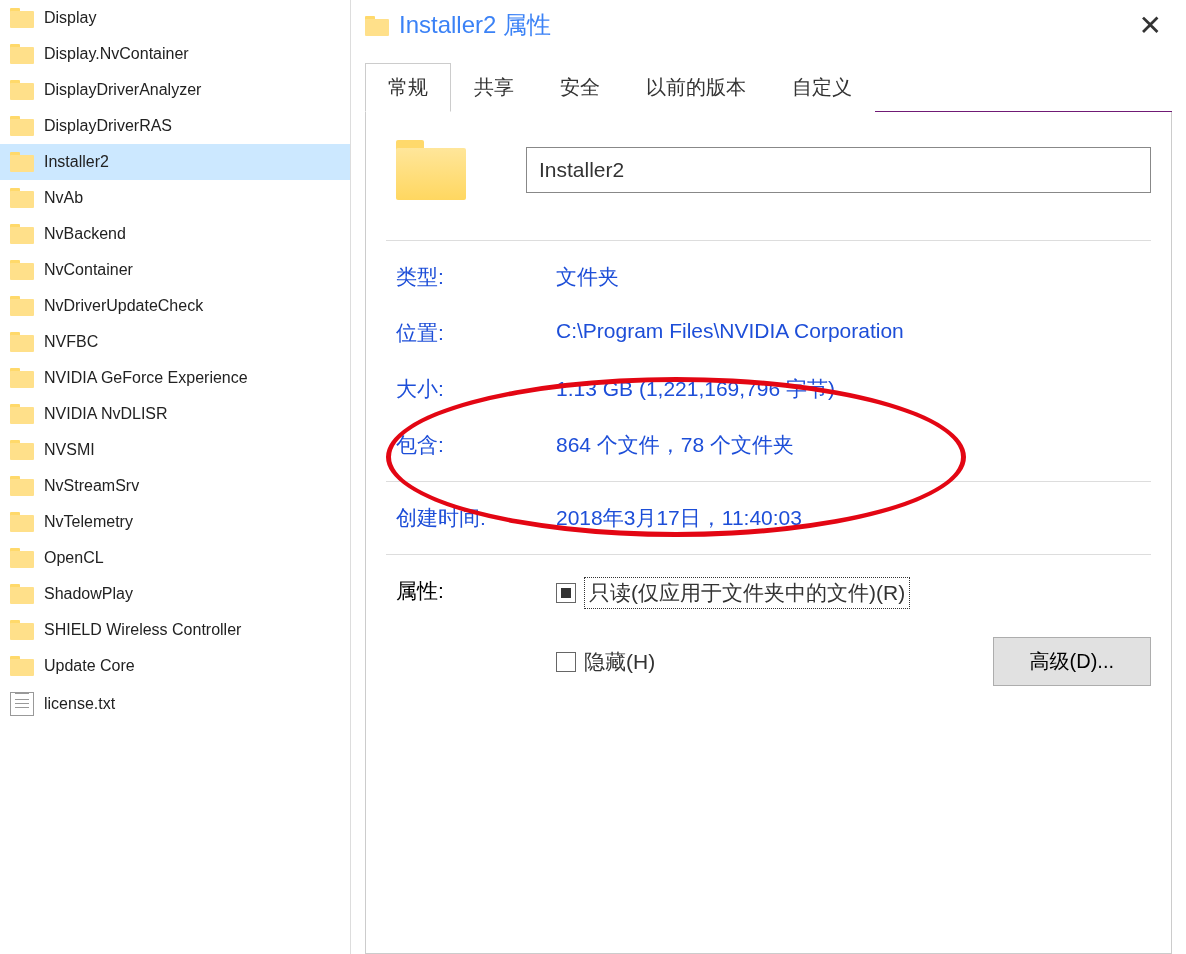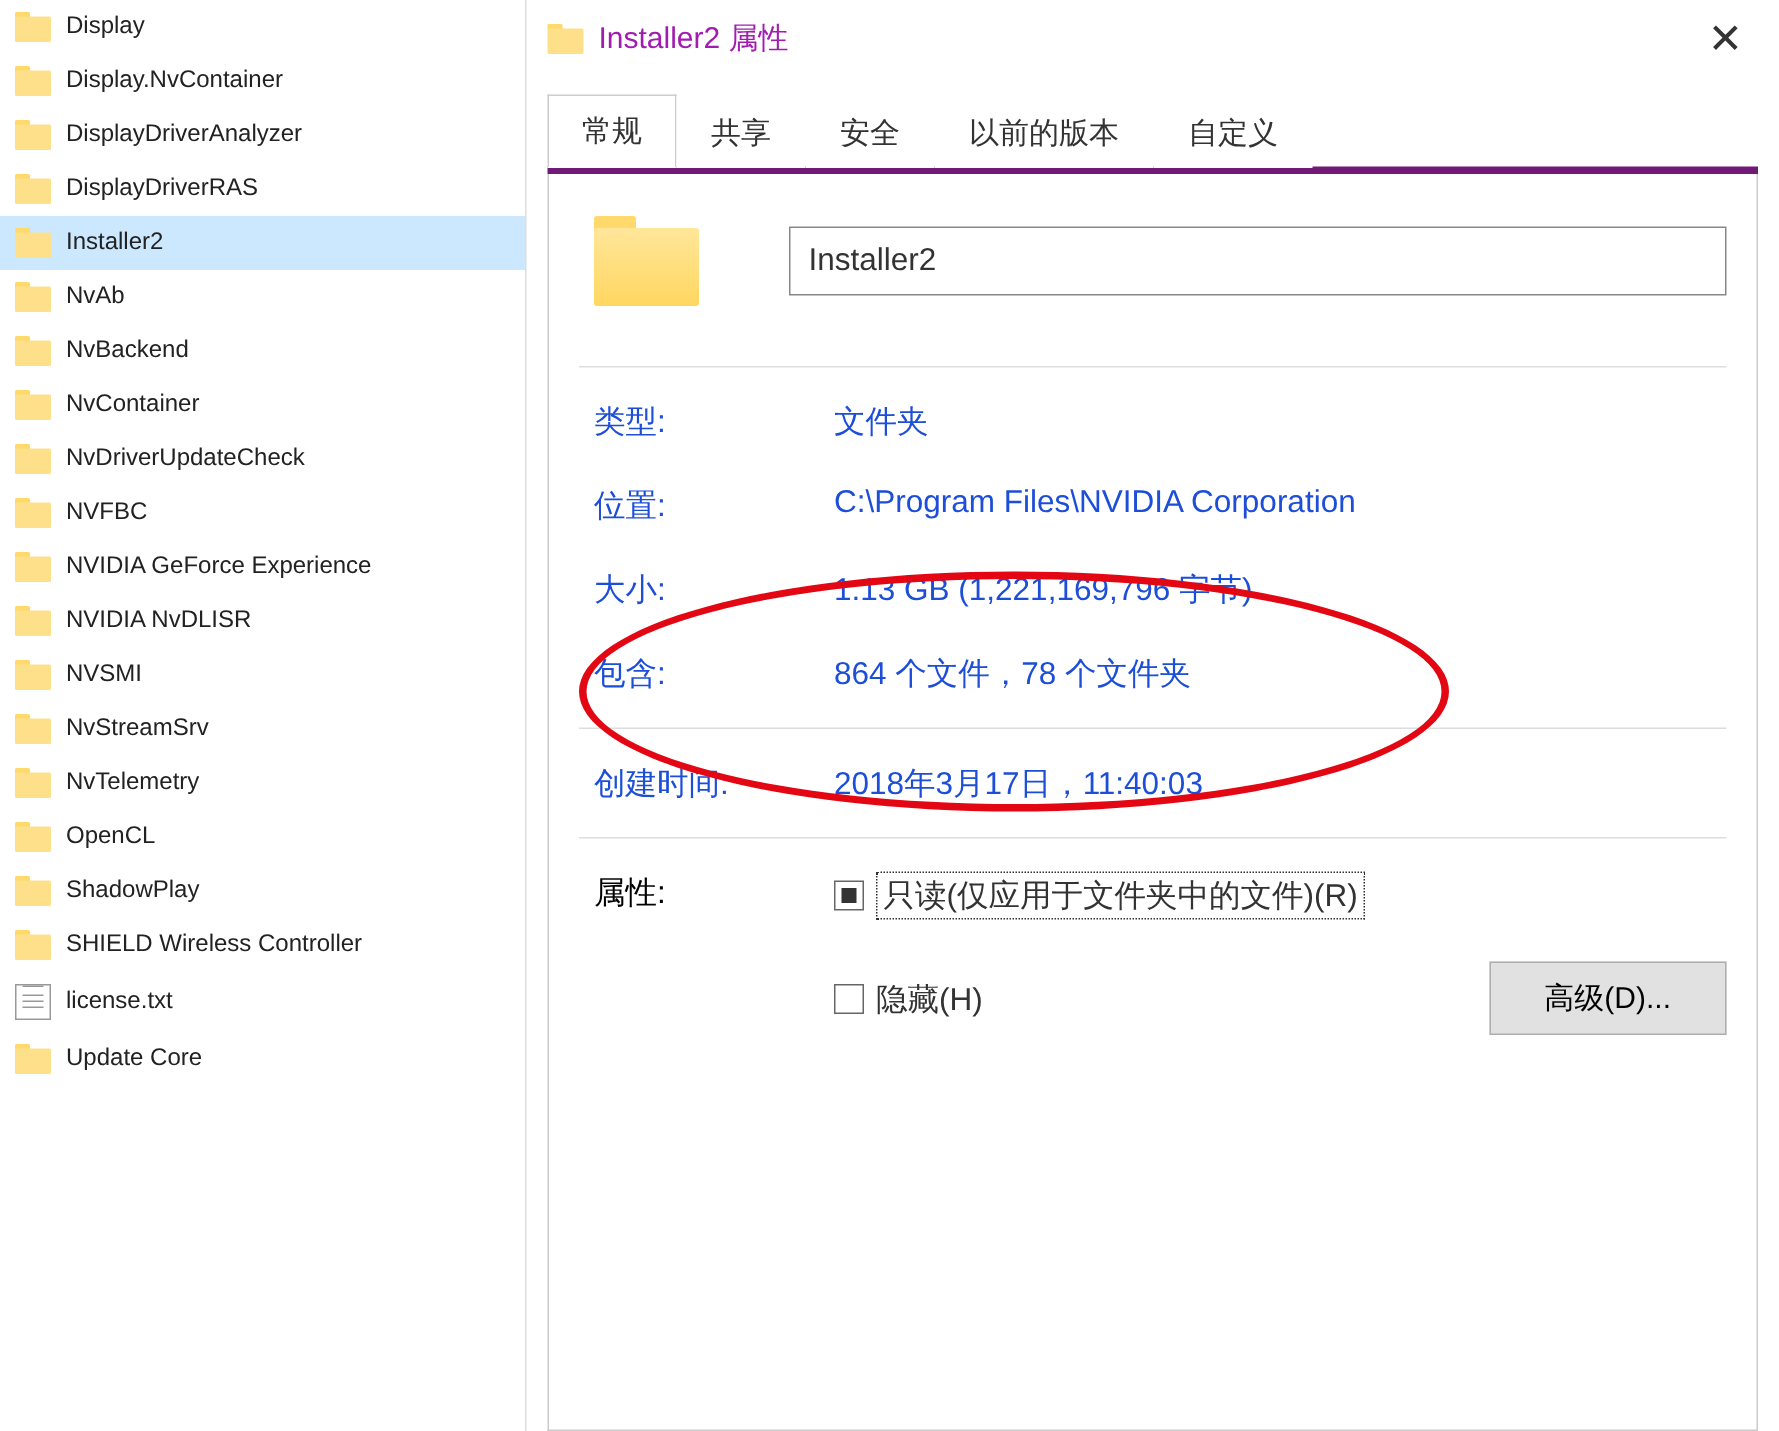--- a/index.html
+++ b/index.html
@@ -10,25 +10,25 @@
 .folder-icon { width: 24px; height: 20px; margin-right: 10px; flex-shrink: 0; position: relative; }
 .folder-icon::before { content: ''; position: absolute; top: 0; left: 0; width: 10px; height: 4px; background: #ffd96b; border-radius: 1px 1px 0 0; }
 .folder-icon::after { content: ''; position: absolute; top: 3px; left: 0; width: 24px; height: 17px; background: #ffe08a; border-radius: 1px; }
 .file-icon { width: 24px; height: 24px; margin-right: 10px; flex-shrink: 0; border: 1px solid #999; background: #fff; position: relative; }
 .file-icon::before, .file-icon::after { content: ''; position: absolute; left: 4px; right: 4px; height: 1px; background: #999; }
 .file-icon::before { top: 6px; box-shadow: 0 4px 0 #999, 0 8px 0 #999; }
 
 .properties-dialog { flex: 1; height: 100%; background: #fff; border-left: 1px solid #ddd; position: relative; display: flex; flex-direction: column; }
 .dialog-titlebar { display: flex; align-items: center; padding: 8px 14px; height: 50px; }
 .dialog-titlebar .folder-icon { width: 22px; height: 18px; margin-right: 12px; }
-.dialog-title { font-size: 20px; color: #a21caf; flex: 1; }
+.dialog-title { font-size: 24px; color: #3b82f6; flex: 1; }
 .close-btn { font-size: 28px; color: #333; padding: 0 10px; cursor: pointer; font-family: Arial; }
 
 .tab-area { padding: 12px 14px 0 14px; flex: 1; display: flex; flex-direction: column; }
-.tabs { display: flex; border-bottom: 5px solid #701a75; align-items: center; }
+.tabs { display: flex; border-bottom: 1px solid #701a75; }
 .tab { padding: 10px 22px; font-size: 20px; color: #333; cursor: pointer; border: 1px solid transparent; border-bottom: none; position: relative; top: 1px; background: #fff; }
 .tab.active { border-color: #ccc; border-bottom: 1px solid #fff; }
 
 .tab-content { border: 1px solid #ccc; border-top: none; flex: 1; padding: 28px 20px 20px 20px; position: relative; }
 
 .header-row { display: flex; align-items: center; margin-bottom: 40px; }
 .big-folder-icon { width: 70px; height: 60px; margin-right: 60px; margin-left: 10px; position: relative; }
 .big-folder-icon::before { content: ''; position: absolute; top: 0; left: 0; width: 28px; height: 10px; background: #ffd96b; border-radius: 2px 2px 0 0; }
 .big-folder-icon::after { content: ''; position: absolute; top: 8px; left: 0; width: 70px; height: 52px; background: linear-gradient(#ffe69a, #ffd760); border-radius: 2px; }
 .name-input { flex: 1; border: 1px solid #888; padding: 10px 12px; font-size: 21px; color: #333; }
@@ -122,26 +122,26 @@
     </div>
     <div class="file-item">
       <span class="folder-icon"></span>
       <span>ShadowPlay</span>
     </div>
     <div class="file-item">
       <span class="folder-icon"></span>
       <span>SHIELD Wireless Controller</span>
     </div>
     <div class="file-item">
+      <span class="folder-icon"></span>
+      <span>Update Core</span>
+    </div>
+    <div class="file-item">
       <span class="file-icon"></span>
       <span>license.txt</span>
-    </div>
-    <div class="file-item">
-      <span class="folder-icon"></span>
-      <span>Update Core</span>
     </div>
   </div>
 
 <div class="properties-dialog">
   <div class="dialog-titlebar">
     <span class="folder-icon"></span>
     <span class="dialog-title">Installer2 属性</span>
     <span class="close-btn">✕</span>
   </div>
 

